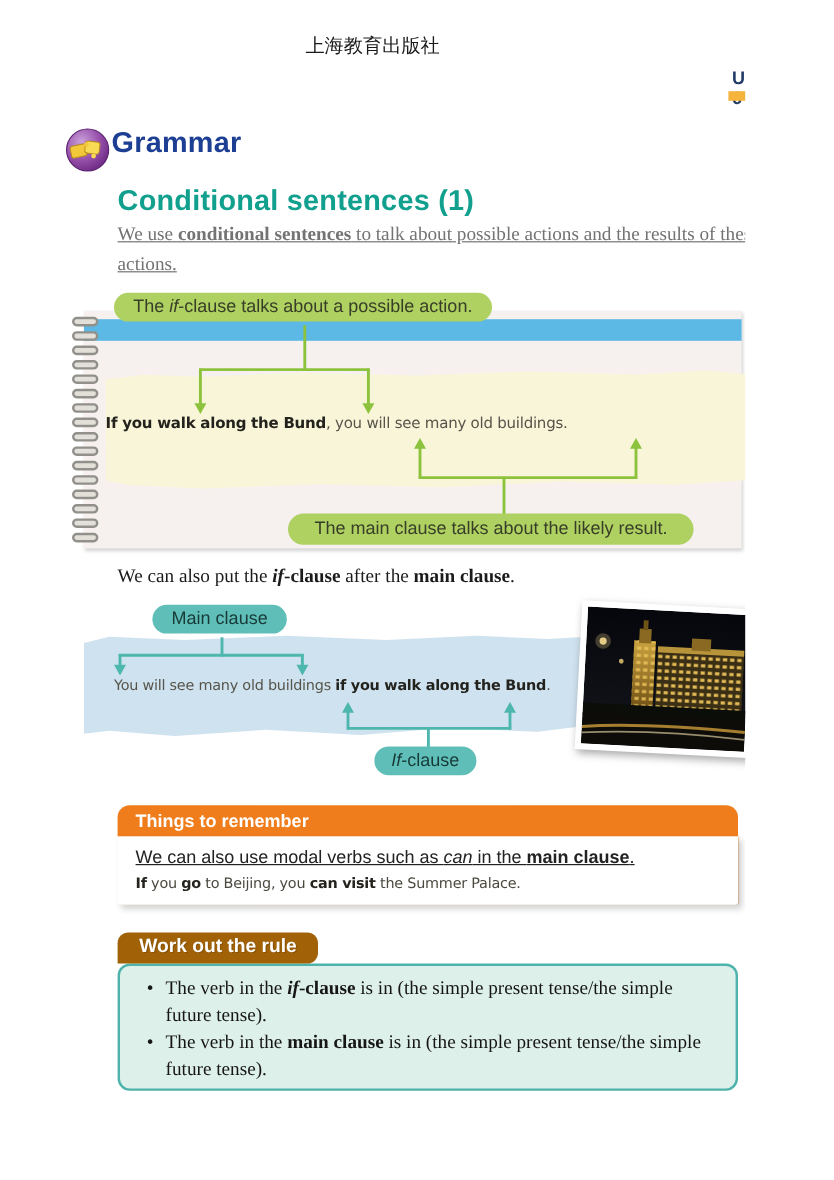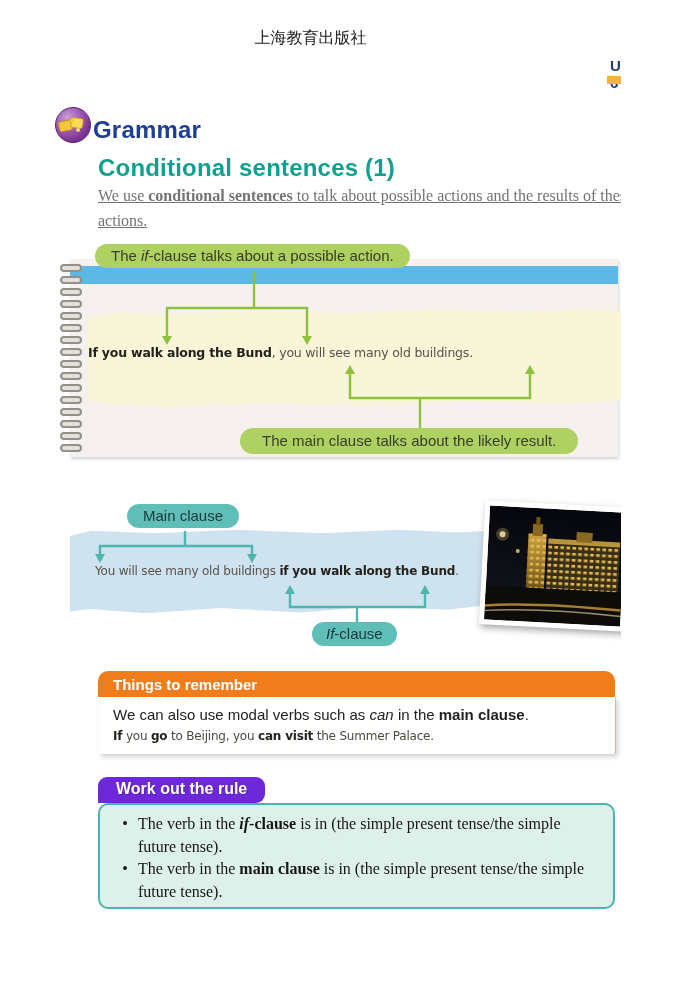--- a/index.html
+++ b/index.html
@@ -6,21 +6,21 @@
   .page{position:relative;width:621px;height:983px;background:#ffffff;overflow:hidden;
         font-family:"Liberation Serif",serif;color:#1b1b1b;margin-top:16px;}
 
   .publisher{position:absolute;top:12px;left:0;width:100%;text-align:center;
              font-family:"DejaVu Serif",serif;font-size:16px;color:#1a1a1a;}
 
   .unit-label{position:absolute;top:41px;left:610px;font-family:"Liberation Sans",sans-serif;
               font-weight:bold;font-size:15px;color:#203b66;}
   .unit-bar{position:absolute;top:60px;left:607px;width:88px;height:8px;background:#f6b43c;}
 
-  .grammar-head{position:absolute;top:90px;left:54px;display:flex;align-items:flex-end;}
+  .grammar-head{position:absolute;top:90px;left:54px;display:flex;align-items:flex-start;}
   .gicon{width:38px;height:38px;display:block;}
   .gtitle{font-family:"Liberation Sans",sans-serif;font-weight:bold;font-size:24px;
           color:#1c3e93;margin-left:1px;letter-spacing:.2px;}
 
   .subtitle{position:absolute;top:138px;left:98px;margin:0;font-family:"Liberation Sans",sans-serif;
             font-weight:bold;font-size:24px;color:#11a08e;letter-spacing:.2px;}
 
   .intro{position:absolute;top:168px;left:98px;width:545px;margin:0;font-size:16px;
          line-height:1.55;color:#737373;text-decoration:underline;}
 
@@ -66,26 +66,26 @@
   .iflab{left:312px;top:118px;padding:3px 14px 4px;}
   .arrows2{position:absolute;left:0;top:0;width:695px;height:152px;}
 
   
   .remember{position:absolute;left:98px;top:655px;width:517px;}
   .rem-head{background:#f07d1c;border-radius:10px 10px 0 0;color:#fff;
             font-family:"Liberation Sans",sans-serif;font-weight:bold;font-size:15px;
             padding:5px 15px 4px;}
   .rem-body{background:#fff;padding:9px 15px 11px;border-radius:0 0 2px 2px;
             box-shadow:3px 3px 5px rgba(0,0,0,.18),1px 0 0 rgba(240,125,28,.35);}
-  .rem-line1{margin:0 0 6px;font-family:"Liberation Sans",sans-serif;font-size:15px;color:#222;}
+  .rem-line1{margin:0 0 6px;font-family:"Liberation Sans",sans-serif;font-size:15px;color:#222;text-decoration:underline;}
   .rem-line2{margin:0;font-family:"DejaVu Sans",sans-serif;font-size:12px;letter-spacing:-.2px;color:#4b493f;}
   .rem-line2 b{color:#24231d;}
 
   
-  .rule-tab{position:absolute;left:98px;top:761px;background:#6d28d9;color:#fff;
+  .rule-tab{position:absolute;left:98px;top:761px;background:#a16207;color:#fff;
             font-family:"Liberation Sans",sans-serif;font-weight:bold;font-size:16px;
             padding:3px 18px 5px;border-radius:9px 9px 9px 0;z-index:2;
             text-shadow:1px 1px 0 rgba(0,0,0,.15);}
   .rule-box{position:absolute;left:98px;top:787px;width:517px;height:106px;box-sizing:border-box;
             background:#def0ea;border:2px solid #4db3ac;border-radius:10px;
             padding:8px 16px 0 12px;z-index:1;}
   .bullet{display:flex;font-size:16px;line-height:1.42;color:#161616;}
   .bullet .dot{flex:0 0 26px;width:26px;text-align:center;}
   .bullet p{margin:0;}
 
@@ -171,20 +171,21 @@
       </g>
     </svg>
 
     <div class="sent1"><b>If you walk along the Bund</b><span>, you will see many old buildings.</span></div>
 
     <div class="callout green c2">The main clause talks about the likely result.</div>
 
     <div class="callout green c1"><span>The </span><i>if</i><span>-clause talks about a possible action.</span></div>
   </div>
 
+  <p class="between"><span>We can also put the </span><b><i>if</i><span>-clause</span></b><span> after the </span><b>main clause</b><span>.</span></p>
 
   <div class="diagram2">
     <div class="bluepaper"></div>
 
     <div class="photo">
       <svg viewBox="0 0 136 114" preserveAspectRatio="none">
         <defs>
           <linearGradient id="sky" x1="0" y1="0" x2="0" y2="1">
             <stop offset="0" stop-color="#06070c"></stop>
               <stop offset="1" stop-color="#14161c"></stop>

